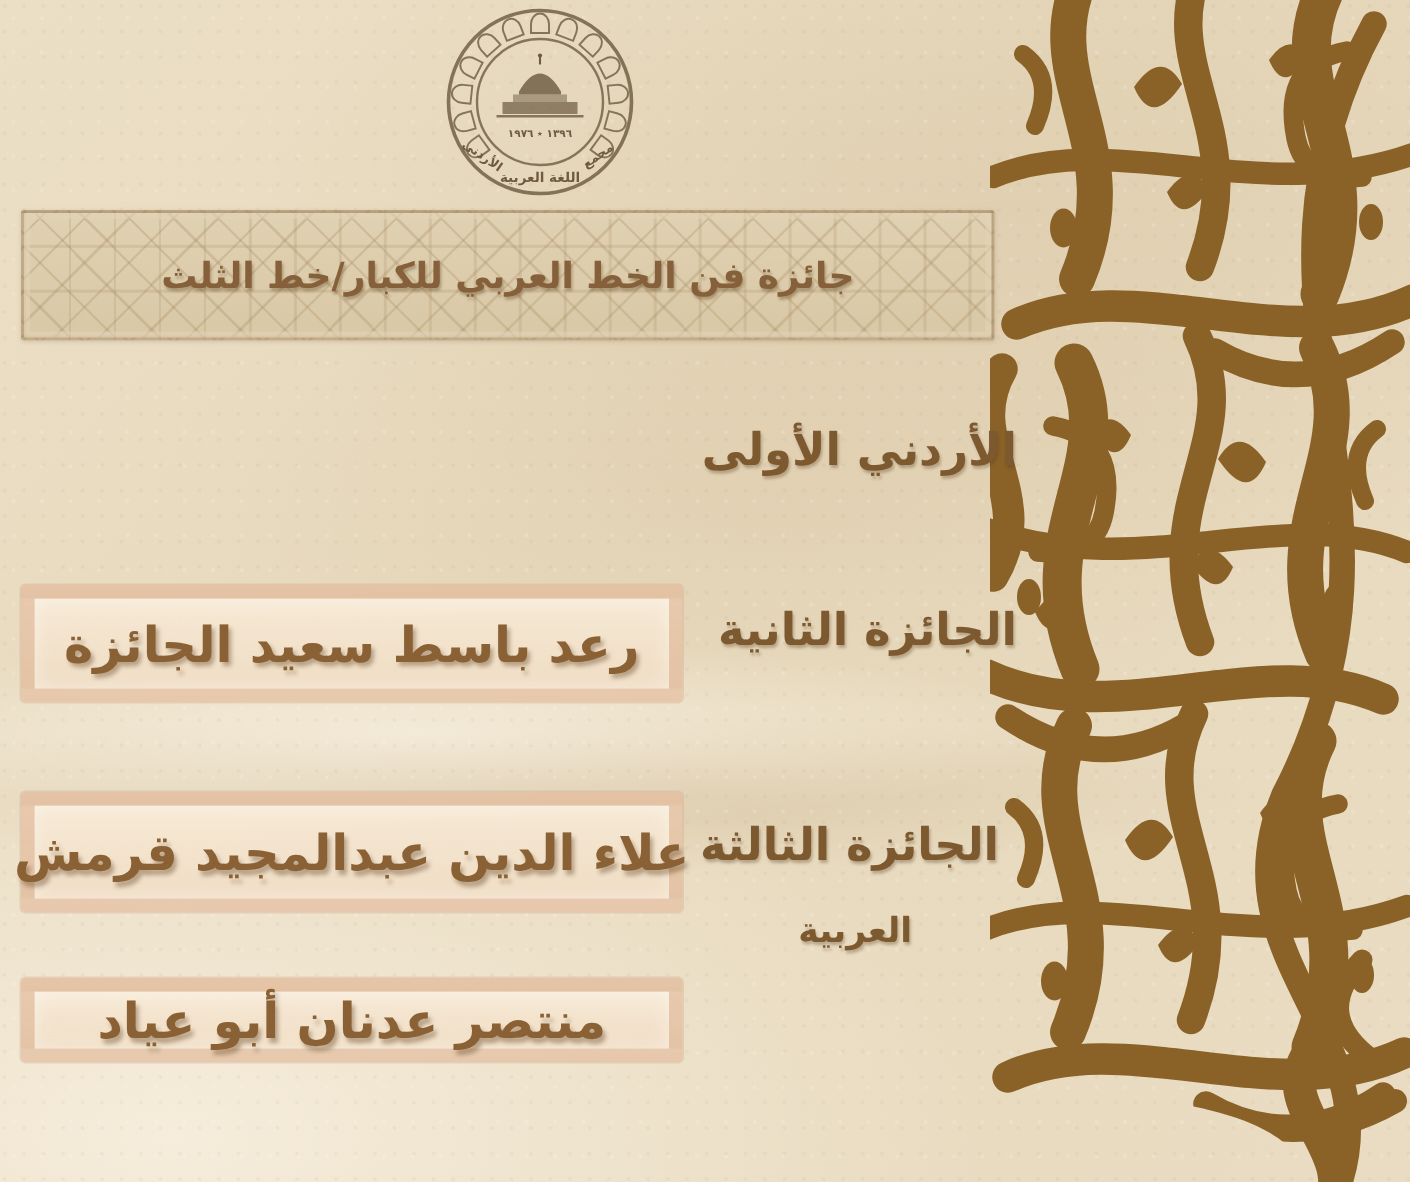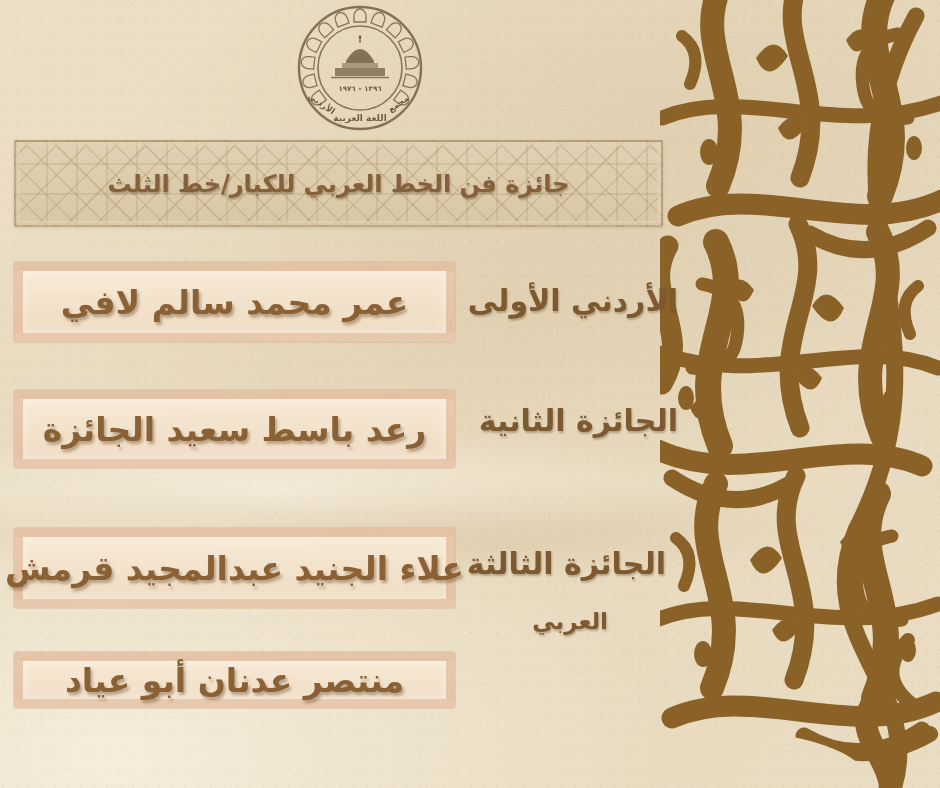--- a/index.html
+++ b/index.html
@@ -150,32 +150,29 @@
         <text class="seal-text" x="68" y="117" font-size="9" text-anchor="middle">اللغة العربية</text>
         <text class="seal-text" font-size="8.5" text-anchor="middle" transform="translate(28,102) rotate(35)">الأردني</text>
       </g>
     </svg>
 
     <div class="banner">
       <div class="banner-title">جائزة فن الخط العربي للكبار/خط الثلث</div>
     </div>
 
     <div class="prize-label" id="label1">الأردني الأولى</div>
-    <div class="name-box" id="box1">
-      <span class="name-text">عمر محمد سالم لافي</span>
-    </div>
 
     <div class="prize-label" id="label2">الجائزة الثانية</div>
     <div class="name-box" id="box2">
       <span class="name-text">رعد باسط سعيد الجائزة</span>
     </div>
 
     <div class="prize-label" id="label3">الجائزة الثالثة</div>
-    <div class="prize-note" id="note3">العربي</div>
+    <div class="prize-note" id="note3">العربية</div>
     <div class="name-box" id="box3">
-      <span class="name-text">علاء الجنيد عبدالمجيد قرمش</span>
+      <span class="name-text">علاء الدين عبدالمجيد قرمش</span>
     </div>
     <div class="name-box" id="box4">
       <span class="name-text">منتصر عدنان أبو عياد</span>
     </div>
 
   </div>
 </div>
 
 </body></html>

